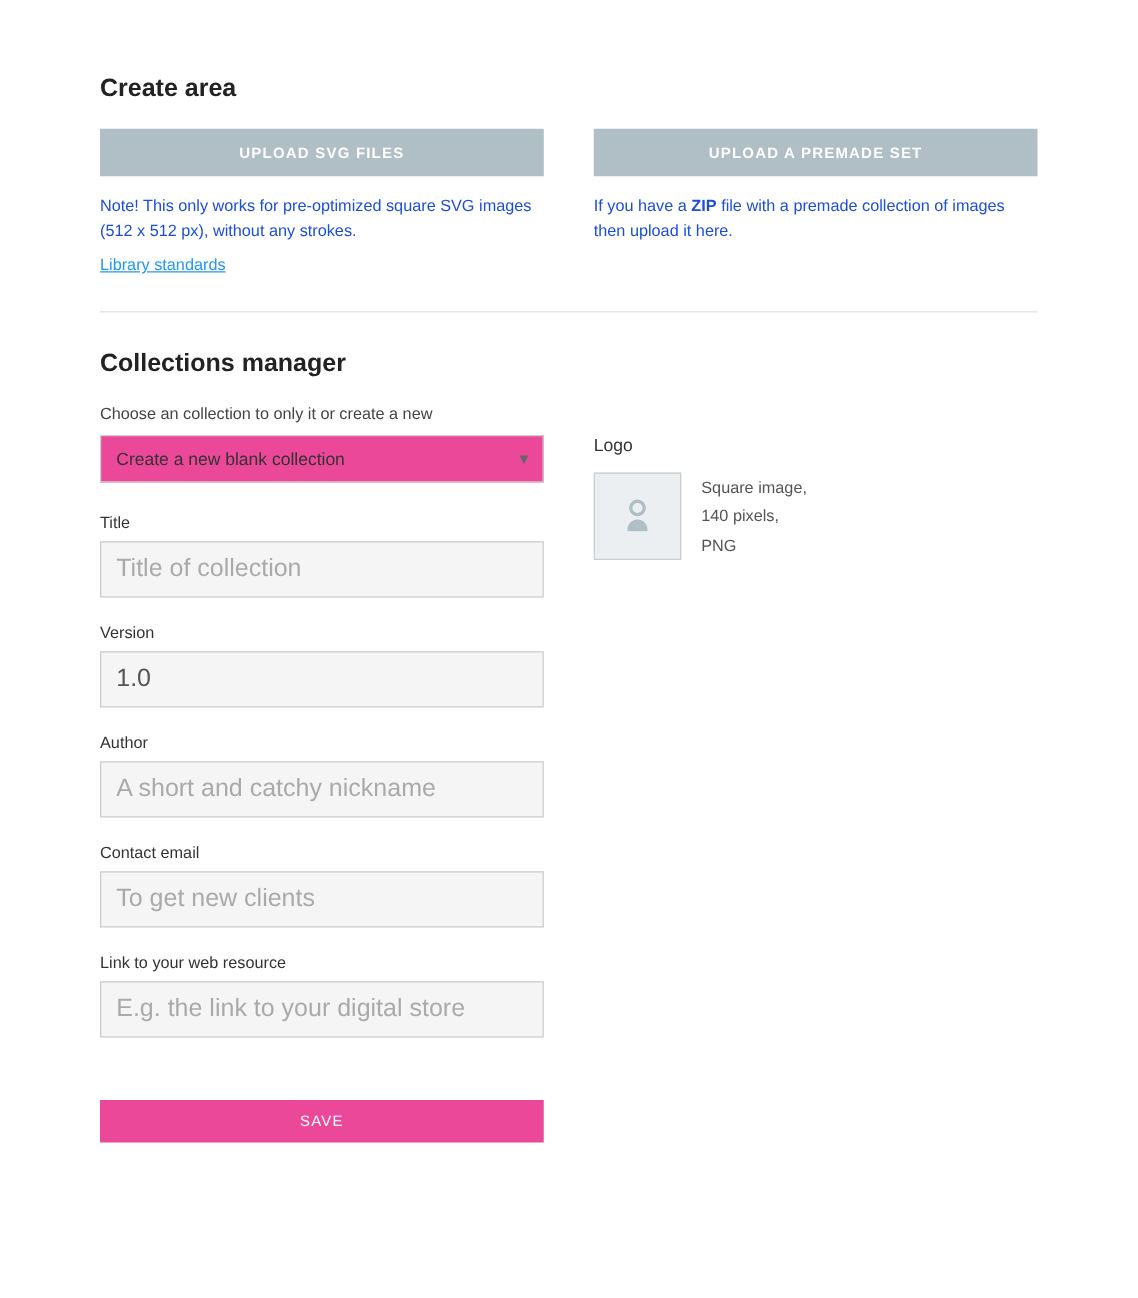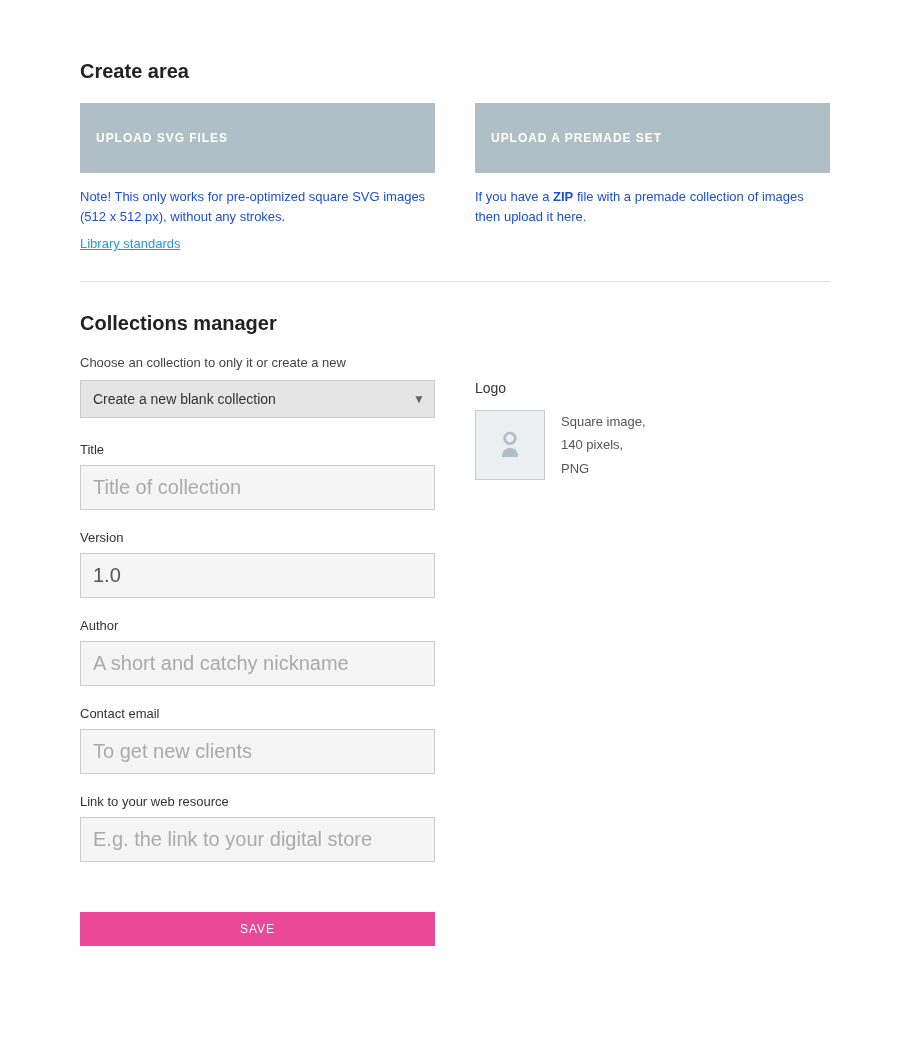--- a/index.html
+++ b/index.html
@@ -38,30 +38,30 @@
     }
 
     .upload-column {
       display: flex;
       flex-direction: column;
     }
 
     .upload-btn {
       display: block;
       width: 100%;
-      padding: 28px 16px;
+      padding: 12px 16px;
       background: #b0bec5;
       border: none;
       color: #fff;
       font-size: 12px;
       font-weight: 600;
       letter-spacing: 0.08em;
       text-transform: uppercase;
       cursor: pointer;
-      text-align: left;
+      text-align: center;
       margin-bottom: 14px;
     }
 
     .upload-note {
       font-size: 13px;
       color: #1d4ed8;
       line-height: 1.5;
     }
 
     .library-link {
@@ -104,21 +104,21 @@
 
     .select-wrapper {
       position: relative;
       margin-bottom: 24px;
     }
 
     .collection-select {
       width: 100%;
       padding: 10px 32px 10px 12px;
       border: 1px solid #ccc;
-      background: #e5e5e5;
+      background: #ec4899;
       font-size: 14px;
       color: #333;
       appearance: none;
       cursor: pointer;
       outline: none;
     }
 
     .select-arrow {
       position: absolute;
       right: 10px;

